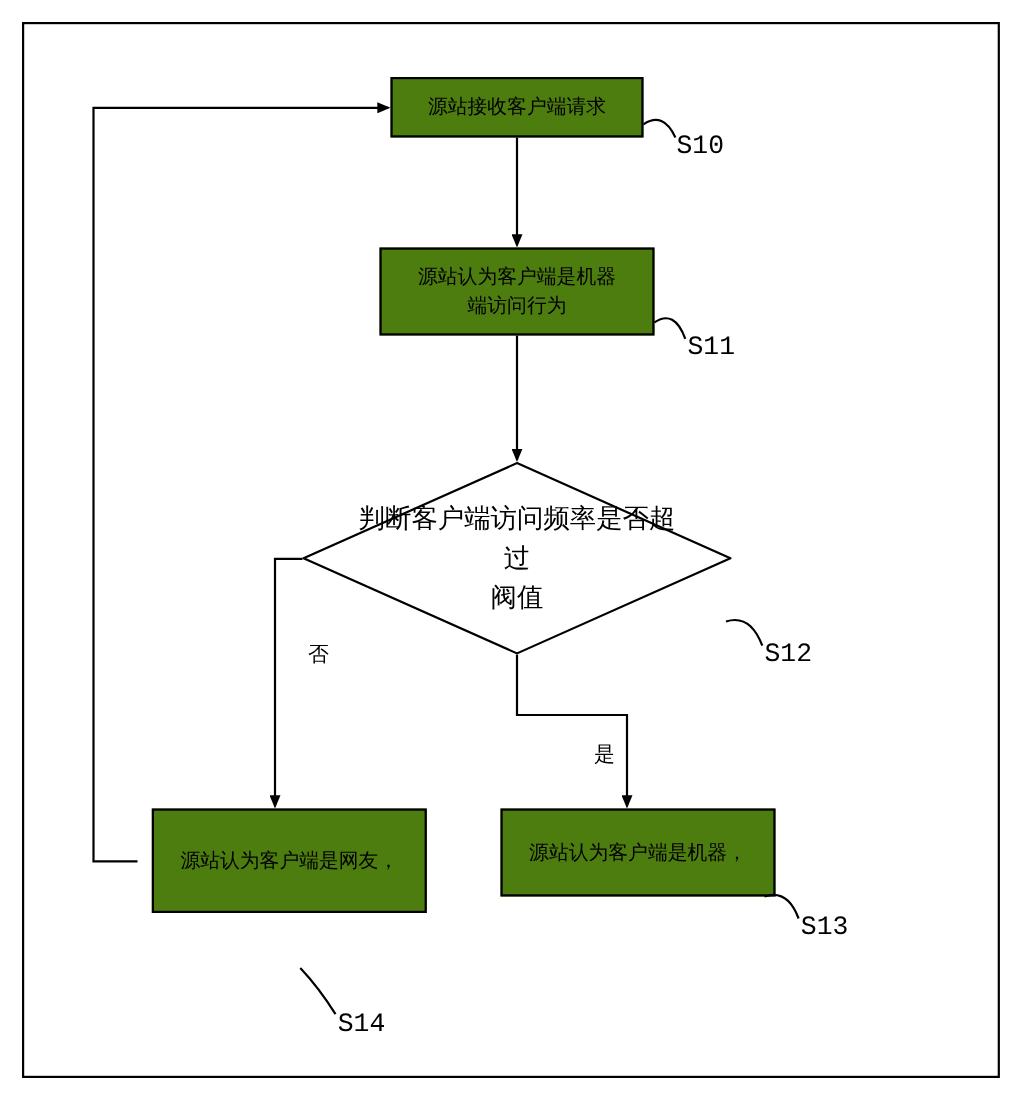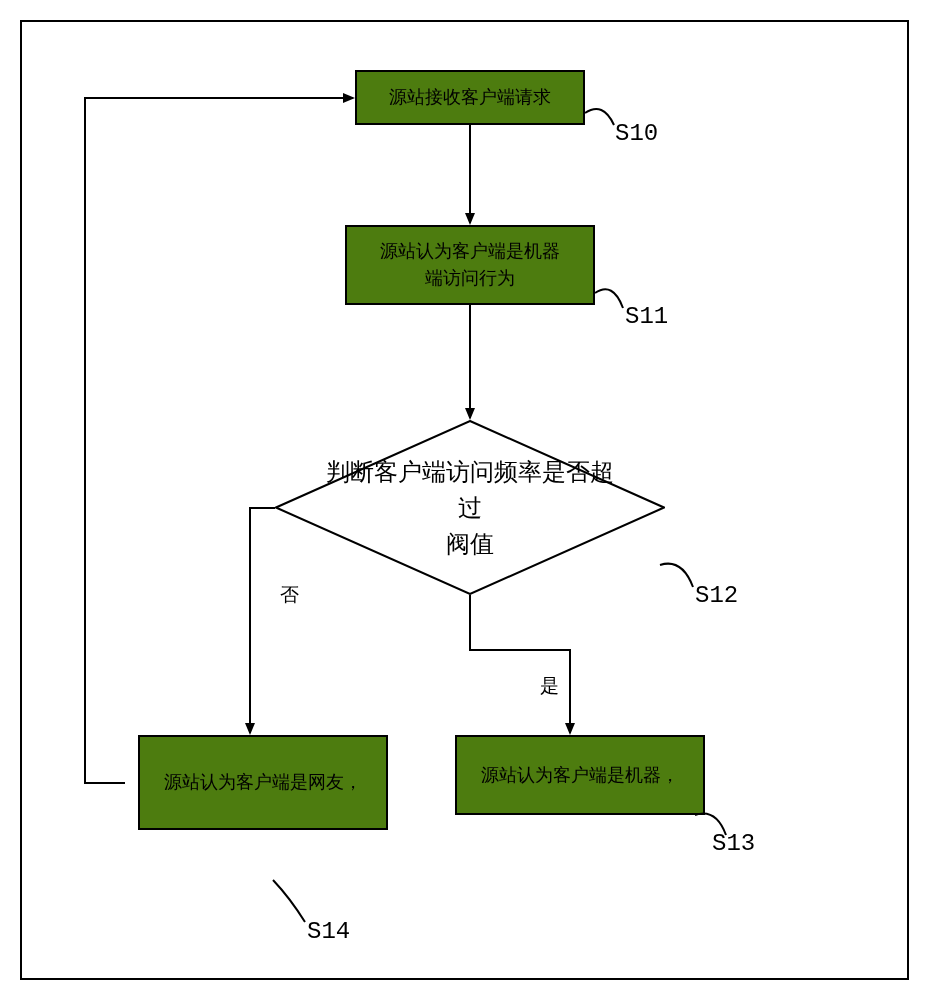--- a/index.html
+++ b/index.html
@@ -103,21 +103,21 @@
 
 <div class="box" style="left:445px; top:735px; width:250px; height:80px;margin-left:10px;">
   <div>
     <div>源站认为客户端是机器，</div>
   </div>
 </div>
 
 <div class="label" style="left:615px; top:120px;">S10</div>
 <div class="label" style="left:625px; top:303px;">S11</div>
 <div class="label" style="left:695px; top:582px;">S12</div>
-<div class="label" style="left:712px; top:830px;">S13</div>
+<div class="label" style="left:728px; top:830px;">S13</div>
 <div class="label" style="left:307px; top:918px;text-align:right;">S14</div>
 
 <div class="small-label" style="left:280px; top:582px;">否</div>
 <div class="small-label" style="left:540px; top:673px;">是</div>
 
 <svg class="conn">
   <defs>
     <marker id="arrow" markerWidth="12" markerHeight="10" refX="10" refY="5" orient="auto" markerUnits="userSpaceOnUse">
       <path d="M0,0 L12,5 L0,10 z" fill="#000"></path>
     </marker>

